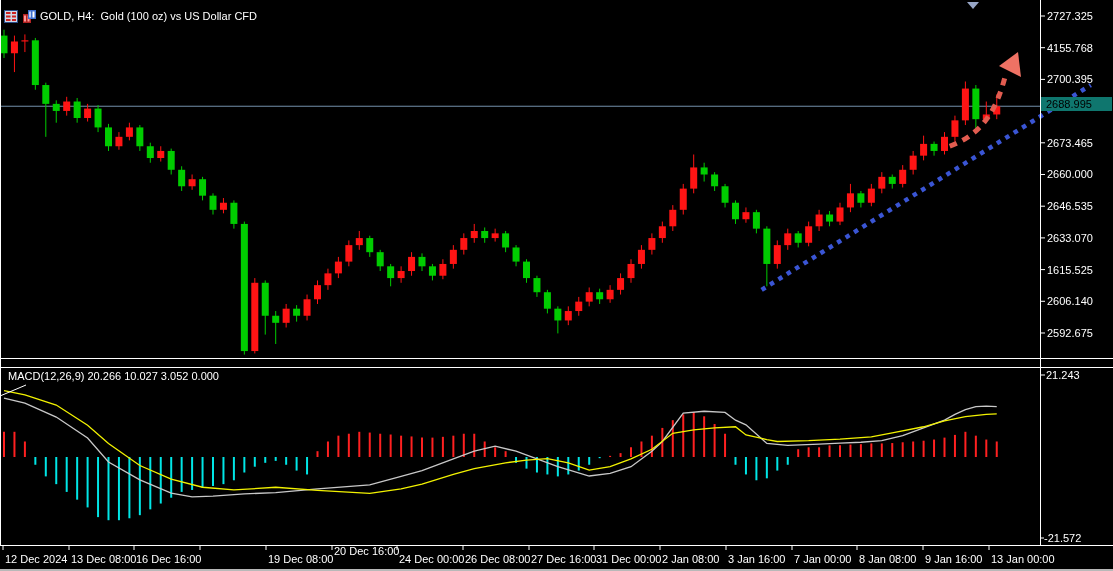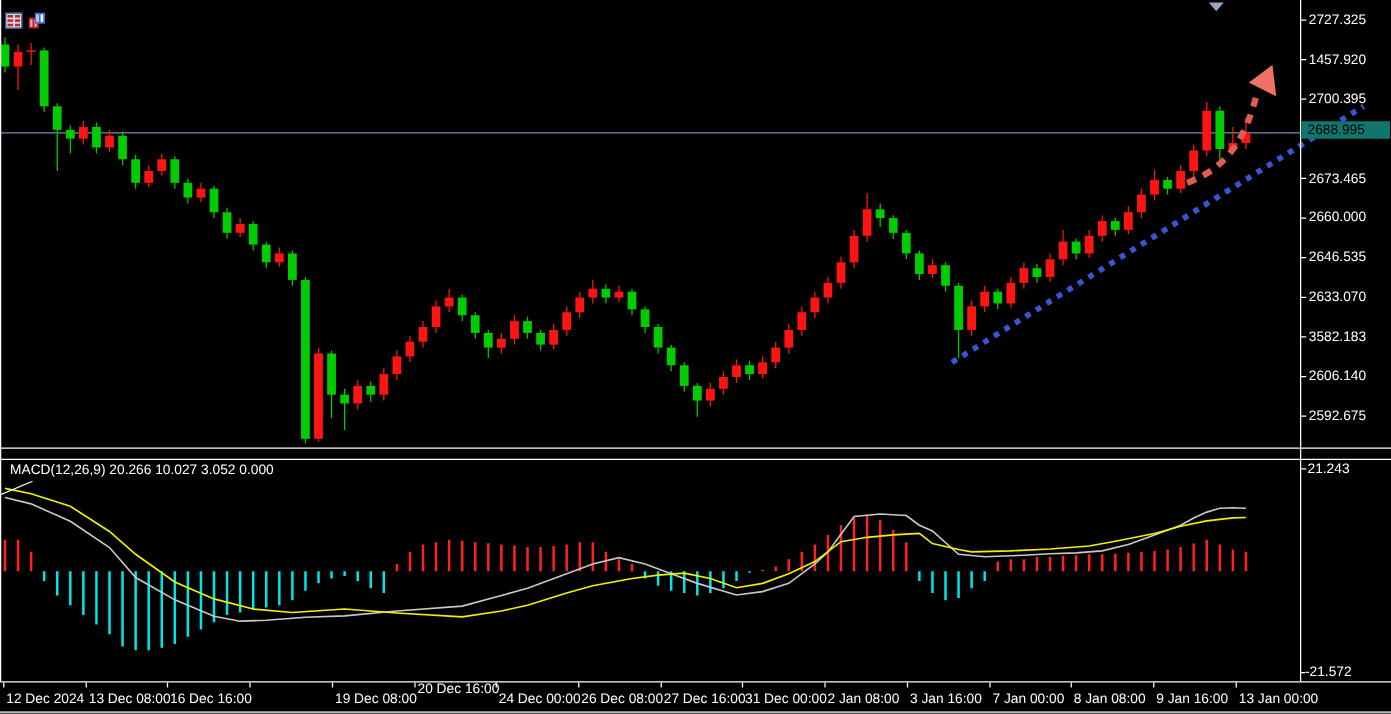--- a/index.html
+++ b/index.html
@@ -370,31 +370,32 @@
         <rect x="8" y="9" width="4" height="2" fill="#cc2222"></rect>
     </svg>
     <svg class="mini-icon" viewBox="0 0 14 13">
       <rect x="1" y="4" width="8" height="9" fill="#b22222"></rect>
       <rect x="2" y="5.5" width="2" height="6" fill="#ff9999"></rect>
         <rect x="5.5" y="5.5" width="2" height="6" fill="#ff9999"></rect>
       <rect x="6" y="0" width="8" height="9" fill="#3f6fd1"></rect>
       <rect x="7" y="1.5" width="2" height="6" fill="#bcd0f5"></rect>
         <rect x="10.5" y="1.5" width="2" height="6" fill="#ffffff"></rect>
     </svg>
+    <span id="title-text">GOLD, H4:  Gold (100 oz) vs US Dollar CFD</span>
   </div>
 
   <div id="price-labels">
       <div class="lbl" style="left: 1047px; top: 10px;">2727.325</div>
-      <div class="lbl" style="left: 1047px; top: 41.6993px;">1457.920</div>
+      <div class="lbl" style="left: 1047px; top: 41.6993px;">4155.768</div>
       <div class="lbl" style="left: 1047px; top: 73.3986px;">2700.395</div>
       <div class="lbl" style="left: 1047px; top: 136.797px;">2673.465</div>
       <div class="lbl" style="left: 1047px; top: 168.497px;">2660.000</div>
       <div class="lbl" style="left: 1047px; top: 200.196px;">2646.535</div>
       <div class="lbl" style="left: 1047px; top: 231.895px;">2633.070</div>
-      <div class="lbl" style="left: 1047px; top: 263.594px;">3582.183</div>
+      <div class="lbl" style="left: 1047px; top: 263.594px;">1615.525</div>
       <div class="lbl" style="left: 1047px; top: 295.294px;">2606.140</div>
       <div class="lbl" style="left: 1047px; top: 326.993px;">2592.675</div>
     </div>
   <div id="price-badge">2688.995</div>
 
   <div id="macd-label">MACD(12,26,9) 20.266 10.027 3.052 0.000</div>
   <div class="lbl" style="left:1046px;top:369px;">21.243</div>
   <div class="lbl" style="left:1044px;top:532px;">-21.572</div>
 
   <div id="time-labels">

